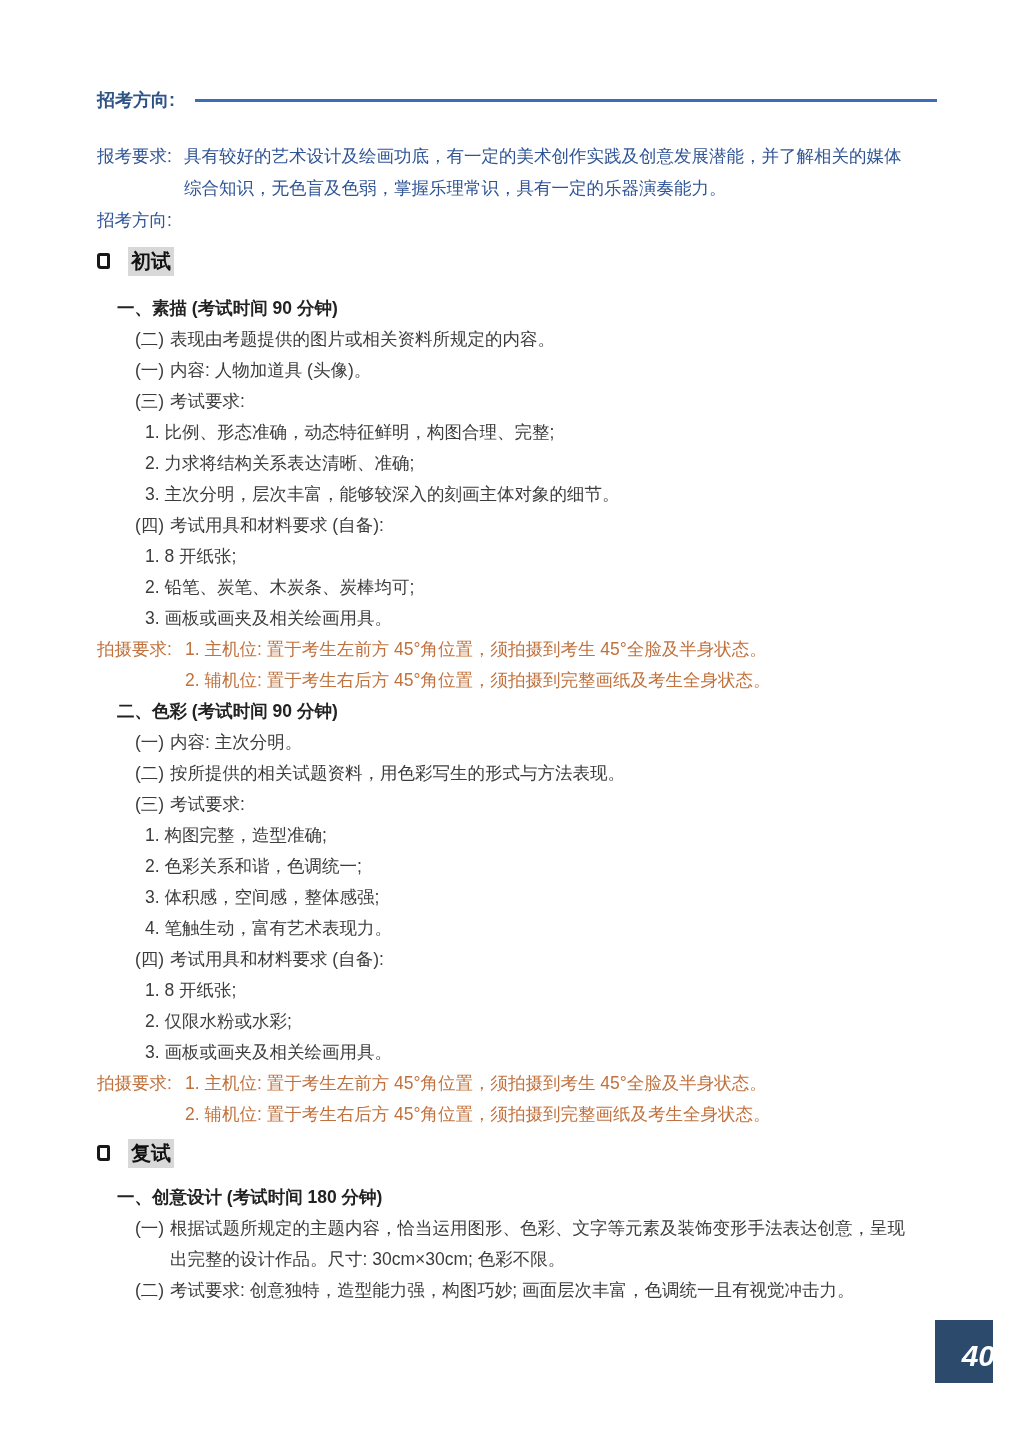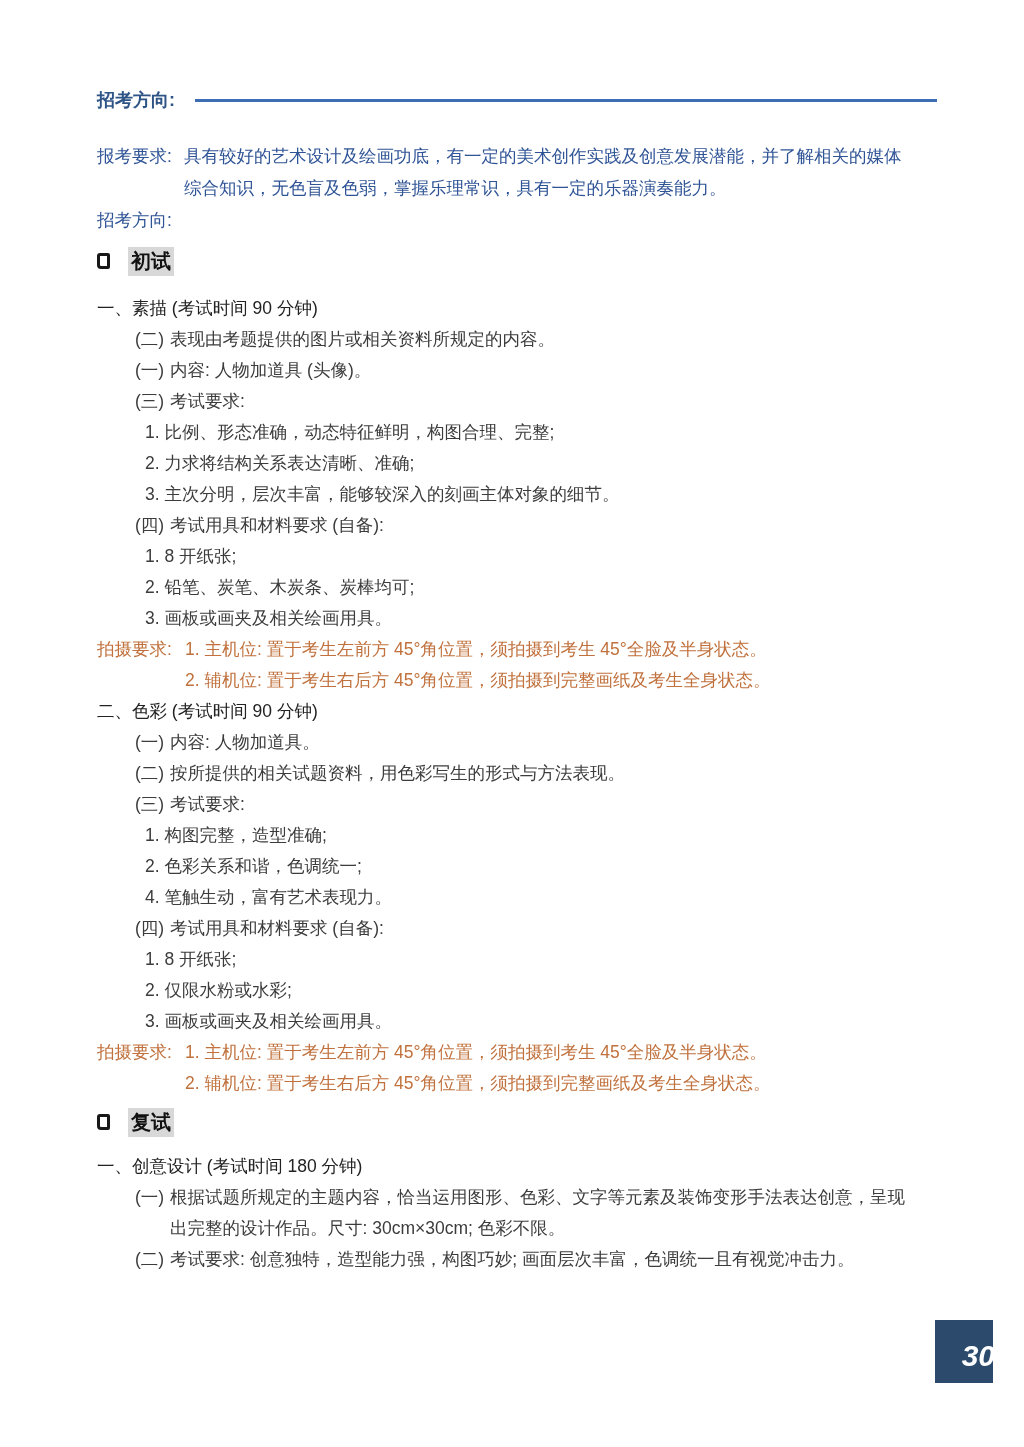--- a/index.html
+++ b/index.html
@@ -25,21 +25,21 @@
   .req-row{display:flex;white-space:nowrap;}
   .req-label{width:87px;flex:0 0 87px;}
   .req-cont{margin-left:87px;white-space:nowrap;}
   .exam-content-label{font-size:17.5px;line-height:32px;color:var(--blue);white-space:nowrap;}
   
   .section-header{display:flex;align-items:center;margin-top:11px;height:28px;}
   .checkbox-icon{width:13px;height:16px;border:3px solid #181818;border-radius:3px 2px 2px 4px;display:inline-block;}
   .section-title{font-size:20px;font-weight:bold;color:#111;background:var(--highlight);margin-left:18px;padding:1px 3px;white-space:nowrap;text-align:right;}
   .section-body{margin-top:18px;}
   .line{font-size:17.5px;line-height:31px;white-space:nowrap;color:var(--ink);}
-  .line.heading{font-weight:normal;color:#222;}
+  .line.heading{font-weight:bold;color:#222;margin-left:20px;}
   .line.item{padding-left:38px;}
   .line.item .marker{display:inline-block;width:35px;}
   .line.cont{padding-left:73px;}
   .line.num{padding-left:48px;}
   .line.shoot{color:var(--orange);display:flex;}
   .shoot-label{width:88px;flex:0 0 88px;}
   .line.shoot-cont{color:var(--orange);padding-left:88px;}
   .section{margin-bottom:2px;}
   .section + .section .section-header{margin-top:9px;}
   .section + .section .section-body{margin-top:15px;}
@@ -89,25 +89,26 @@
           <div class="line item"><span class="marker">(四)</span><span>考试用具和材料要求 (自备):</span></div>
           <div class="line num">1. 8 开纸张;</div>
           <div class="line num">2. 铅笔、炭笔、木炭条、炭棒均可;</div>
           <div class="line num">3. 画板或画夹及相关绘画用具。</div>
           <div class="line shoot">
             <span class="shoot-label">拍摄要求:</span>
             <span>1. 主机位: 置于考生左前方 45°角位置，须拍摄到考生 45°全脸及半身状态。</span>
           </div>
           <div class="line shoot-cont">2. 辅机位: 置于考生右后方 45°角位置，须拍摄到完整画纸及考生全身状态。</div>
           <div class="line heading">二、色彩 (考试时间 90 分钟)</div>
-          <div class="line item"><span class="marker">(一)</span><span>内容: 人物加道具。</span></div>
+          <div class="line item"><span class="marker">(一)</span><span>内容: 主次分明。</span></div>
           <div class="line item"><span class="marker">(二)</span><span>按所提供的相关试题资料，用色彩写生的形式与方法表现。</span></div>
           <div class="line item"><span class="marker">(三)</span><span>考试要求:</span></div>
           <div class="line num">1. 构图完整，造型准确;</div>
           <div class="line num">2. 色彩关系和谐，色调统一;</div>
+          <div class="line num">3. 体积感，空间感，整体感强;</div>
           <div class="line num">4. 笔触生动，富有艺术表现力。</div>
           <div class="line item"><span class="marker">(四)</span><span>考试用具和材料要求 (自备):</span></div>
           <div class="line num">1. 8 开纸张;</div>
           <div class="line num">2. 仅限水粉或水彩;</div>
           <div class="line num">3. 画板或画夹及相关绘画用具。</div>
           <div class="line shoot">
             <span class="shoot-label">拍摄要求:</span>
             <span>1. 主机位: 置于考生左前方 45°角位置，须拍摄到考生 45°全脸及半身状态。</span>
           </div>
           <div class="line shoot-cont">2. 辅机位: 置于考生右后方 45°角位置，须拍摄到完整画纸及考生全身状态。</div>
@@ -123,14 +124,14 @@
           <div class="line item"><span class="marker">(一)</span><span>根据试题所规定的主题内容，恰当运用图形、色彩、文字等元素及装饰变形手法表达创意，呈现</span></div>
           <div class="line cont">出完整的设计作品。尺寸: 30cm×30cm; 色彩不限。</div>
           <div class="line item"><span class="marker">(二)</span><span>考试要求: 创意独特，造型能力强，构图巧妙; 画面层次丰富，色调统一且有视觉冲击力。</span></div>
         </div>
       </div>
     </div>
 
 </div>
 
 <div class="page-number-box">
-  <span class="page-number">30</span>
+  <span class="page-number">40</span>
 </div>
 
 </body></html>

